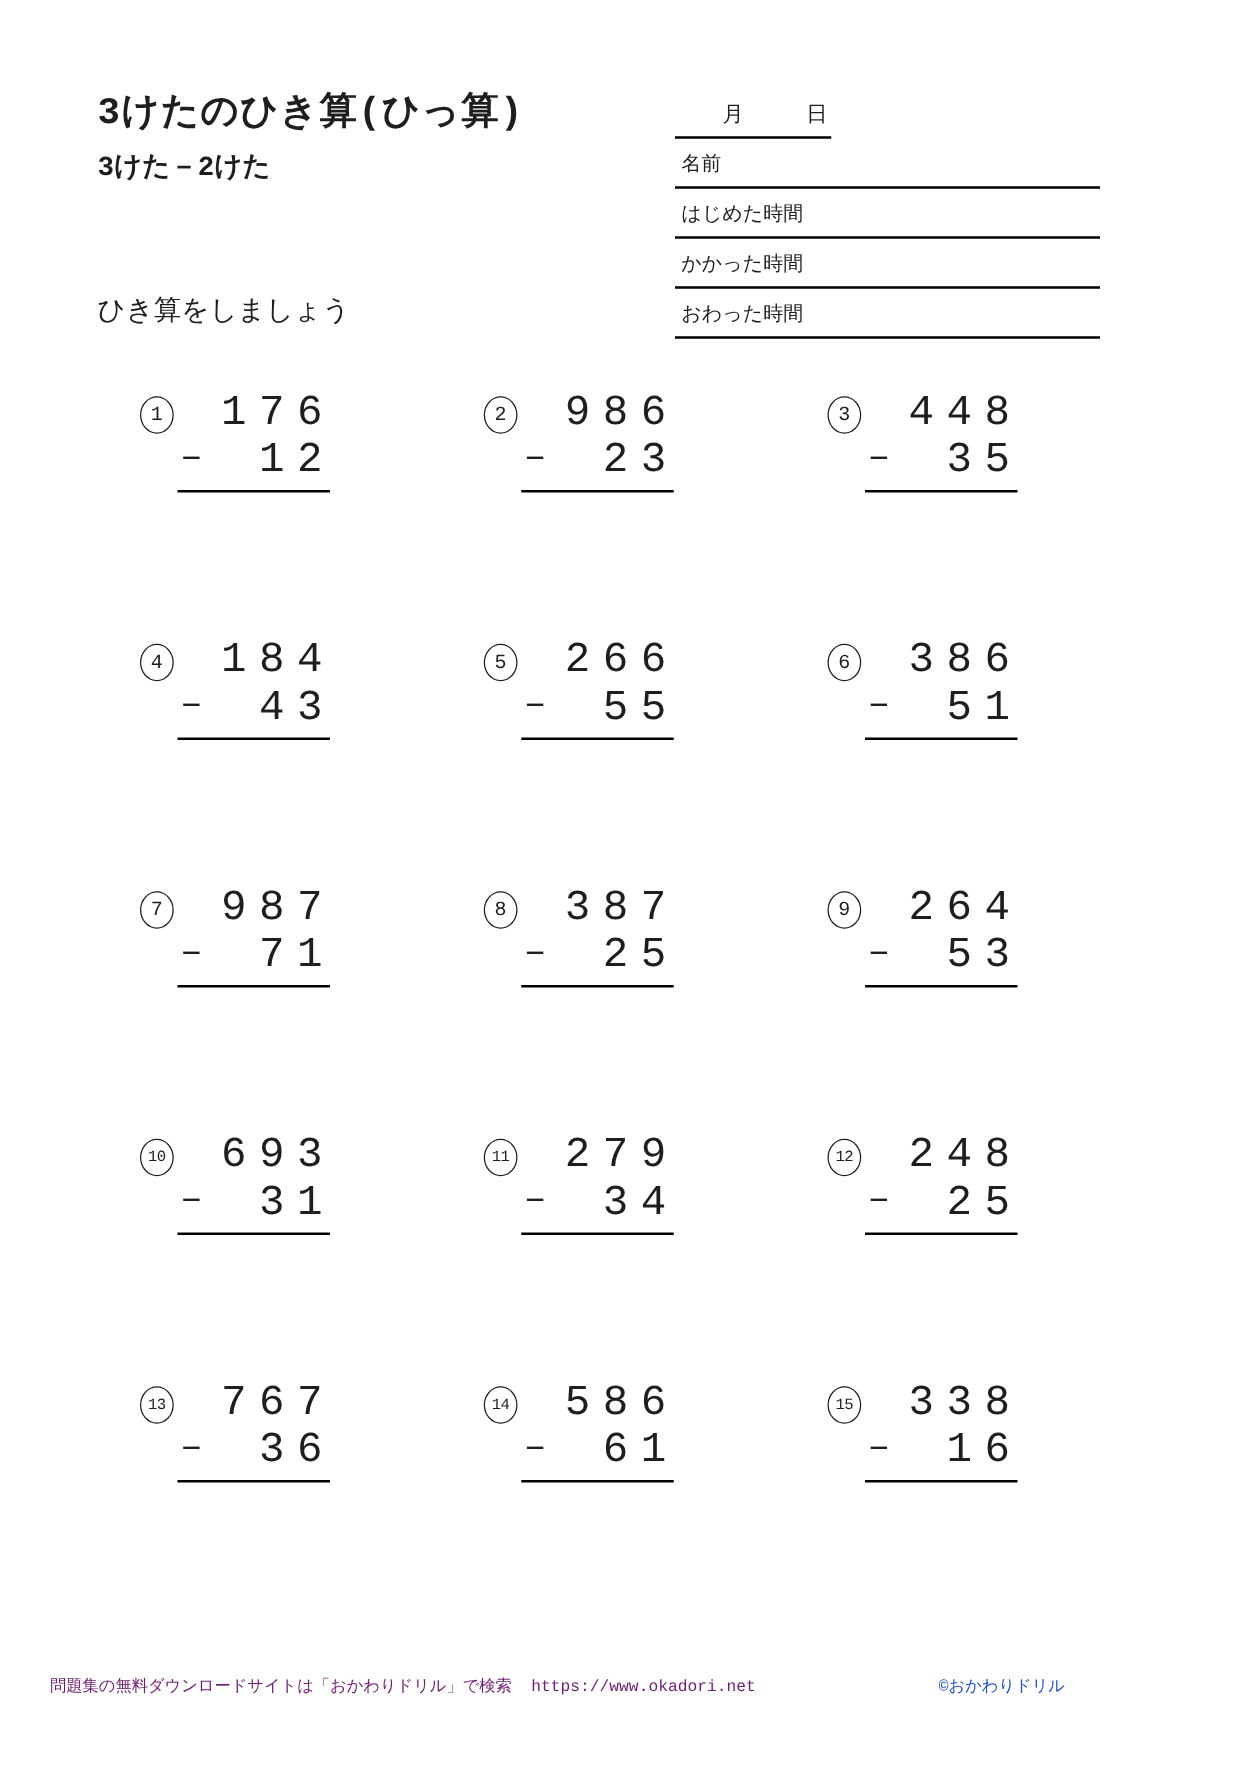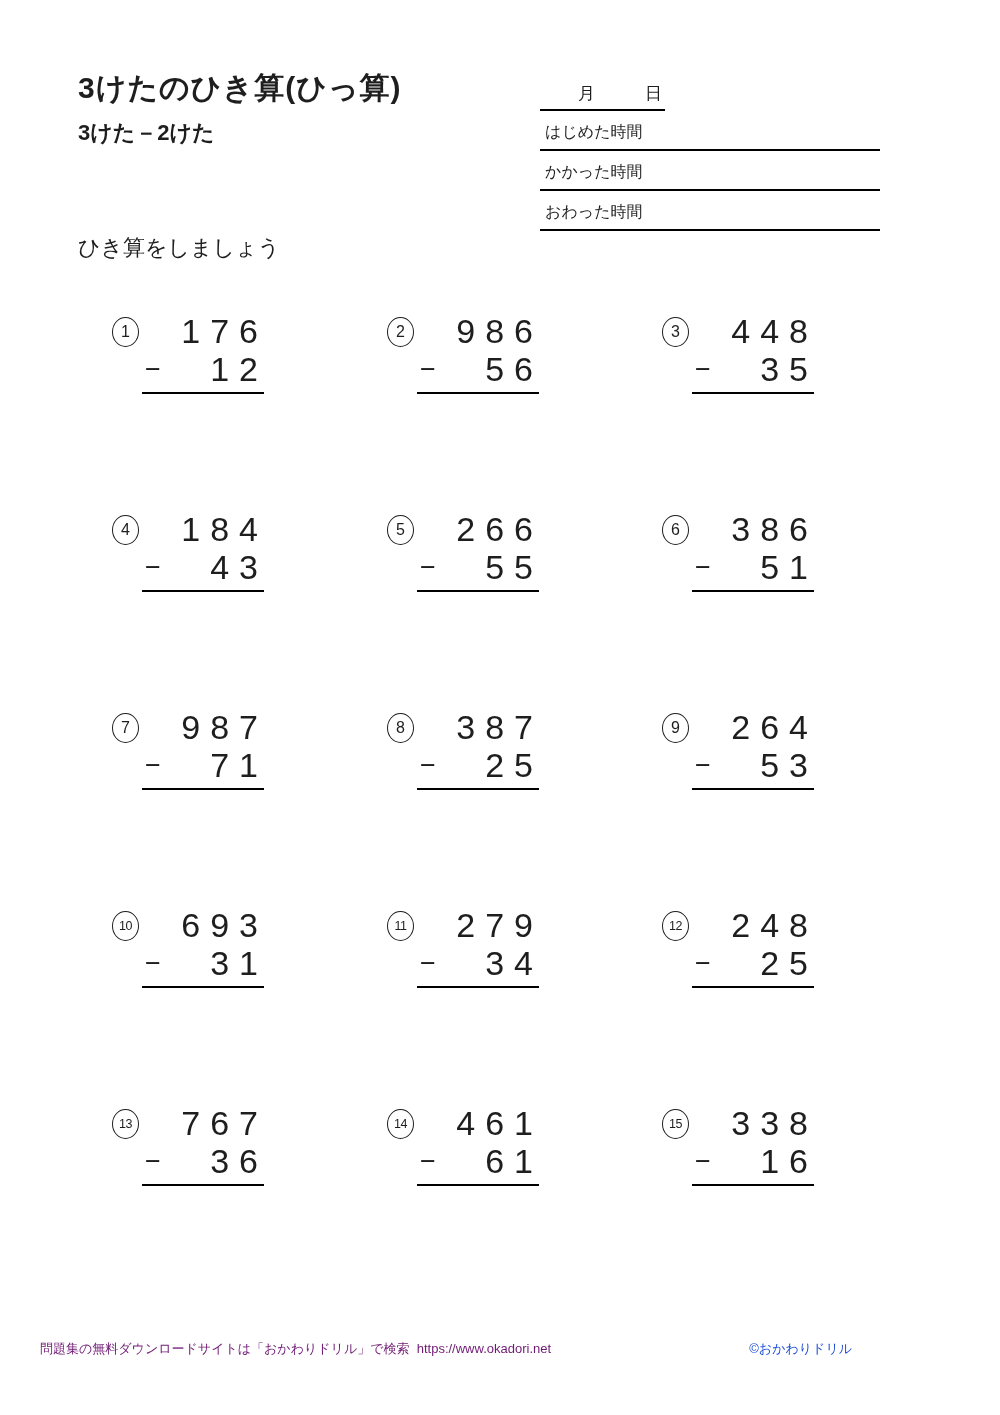--- a/index.html
+++ b/index.html
@@ -1,21 +1,21 @@
 <!DOCTYPE html>
 <html><head>
 <meta charset="utf-8">
 <style>
   html, body { margin: 0; padding: 0; background: #ffffff; }
   .page {
     position: relative;
     width: 892px;
     height: 1415px;
     background: #ffffff;
-    font-family: Liberation Sans, sans-serif;
+    font-family: Liberation Mono, monospace;
     color: #1e1e1e;
     overflow: hidden;
   }
 
   
   .title {
     position: absolute; left: 78px; top: 68px;
     font-size: 30px; font-weight: 700; letter-spacing: 1px;
   }
   .subtitle-digits {
@@ -98,20 +98,23 @@
   <h1 class="title" style="margin:0;">3けたのひき算(ひっ算)</h1>
   <div class="subtitle-digits">3けた－2けた</div>
   <div class="instruction">ひき算をしましょう</div>
 
   <div class="info-form">
     <div class="date-row">
       <span>月</span>
       <span>日</span>
     </div>
     <div class="form-field">
+      <span>名前</span>
+    </div>
+    <div class="form-field">
       <span>はじめた時間</span>
     </div>
     <div class="form-field">
       <span>かかった時間</span>
     </div>
     <div class="form-field">
       <span>おわった時間</span>
     </div>
   </div>
 
@@ -131,21 +134,21 @@
     </div>
 
     <div class="problem-cell">
       <span class="pnum">2</span>
       <div class="work">
         <div class="minuend-row">
           <span class="digits">986</span>
         </div>
         <div class="sub-row">
           <span class="minus">−</span>
-          <span class="digits">56</span>
+          <span class="digits">23</span>
         </div>
         <div class="answer-line"></div>
       </div>
     </div>
 
     <div class="problem-cell">
       <span class="pnum">3</span>
       <div class="work">
         <div class="minuend-row">
           <span class="digits">448</span>
@@ -295,21 +298,21 @@
           <span class="digits">36</span>
         </div>
         <div class="answer-line"></div>
       </div>
     </div>
 
     <div class="problem-cell">
       <span class="pnum two-digit">14</span>
       <div class="work">
         <div class="minuend-row">
-          <span class="digits">461</span>
+          <span class="digits">586</span>
         </div>
         <div class="sub-row">
           <span class="minus">−</span>
           <span class="digits">61</span>
         </div>
         <div class="answer-line"></div>
       </div>
     </div>
 
     <div class="problem-cell">

